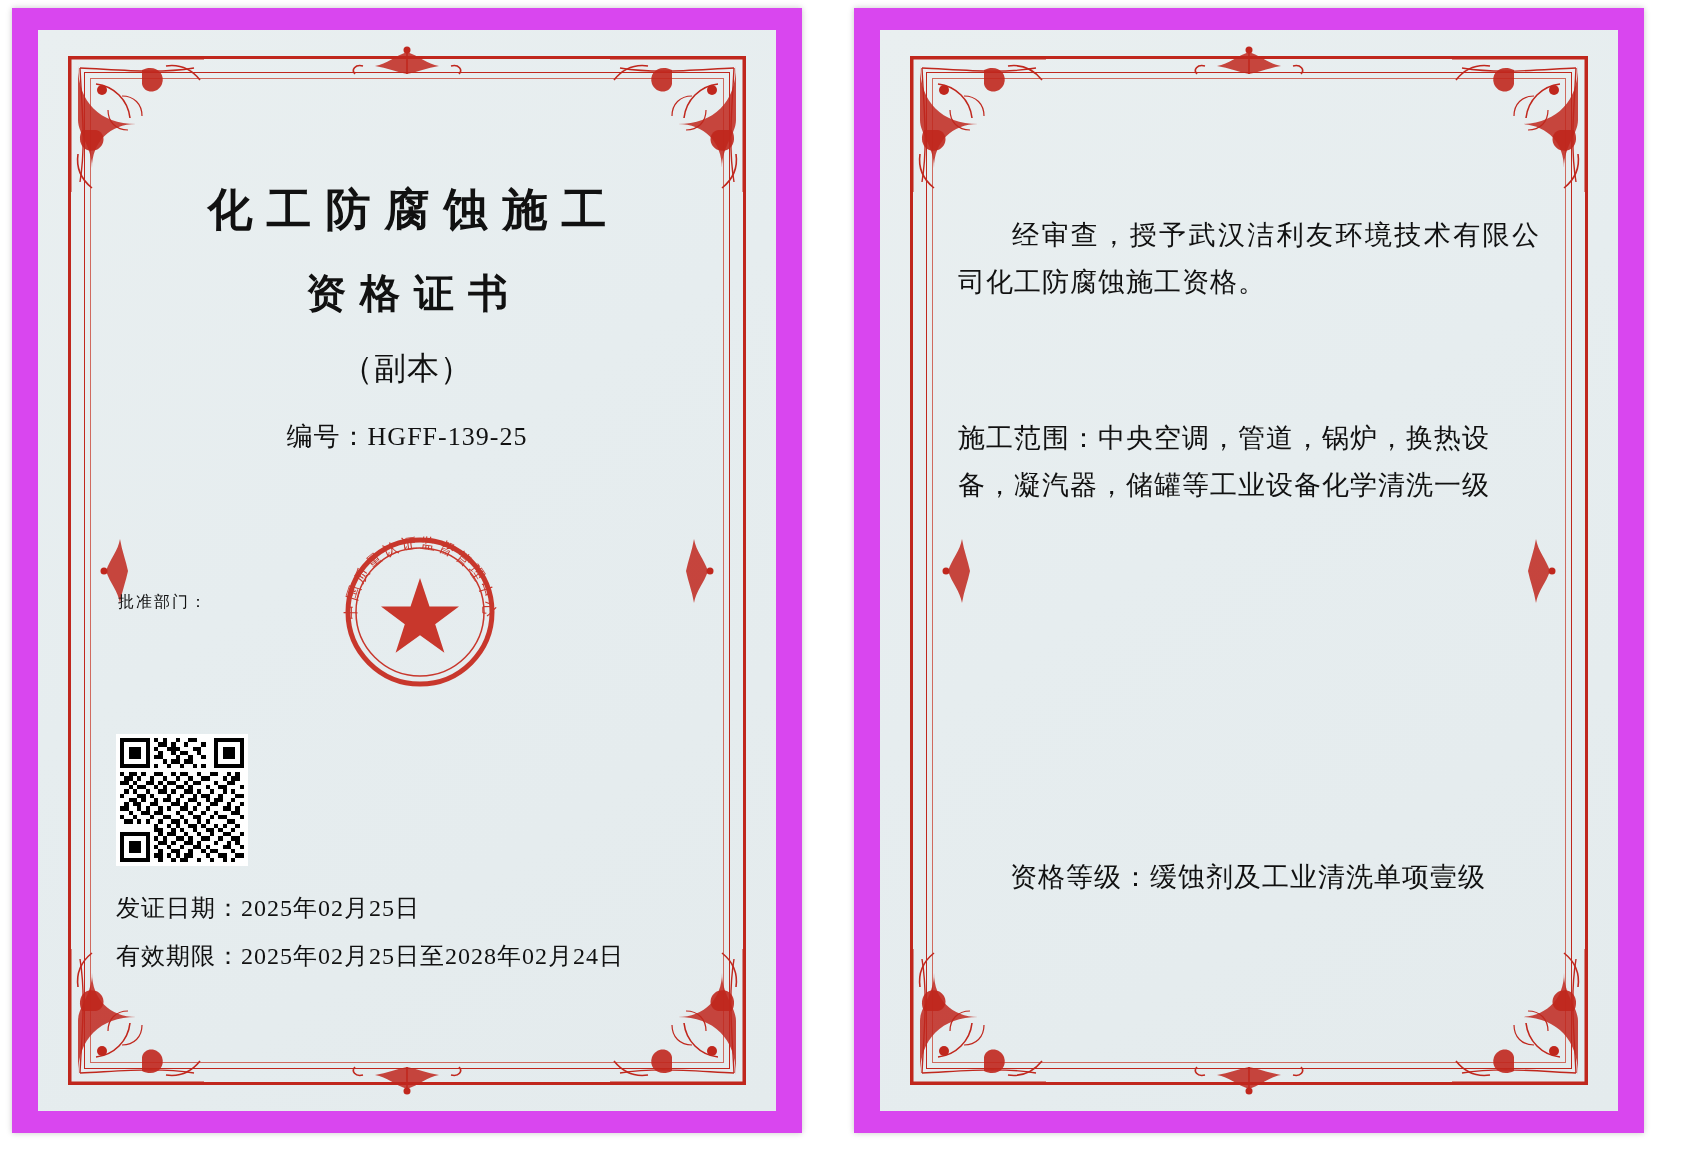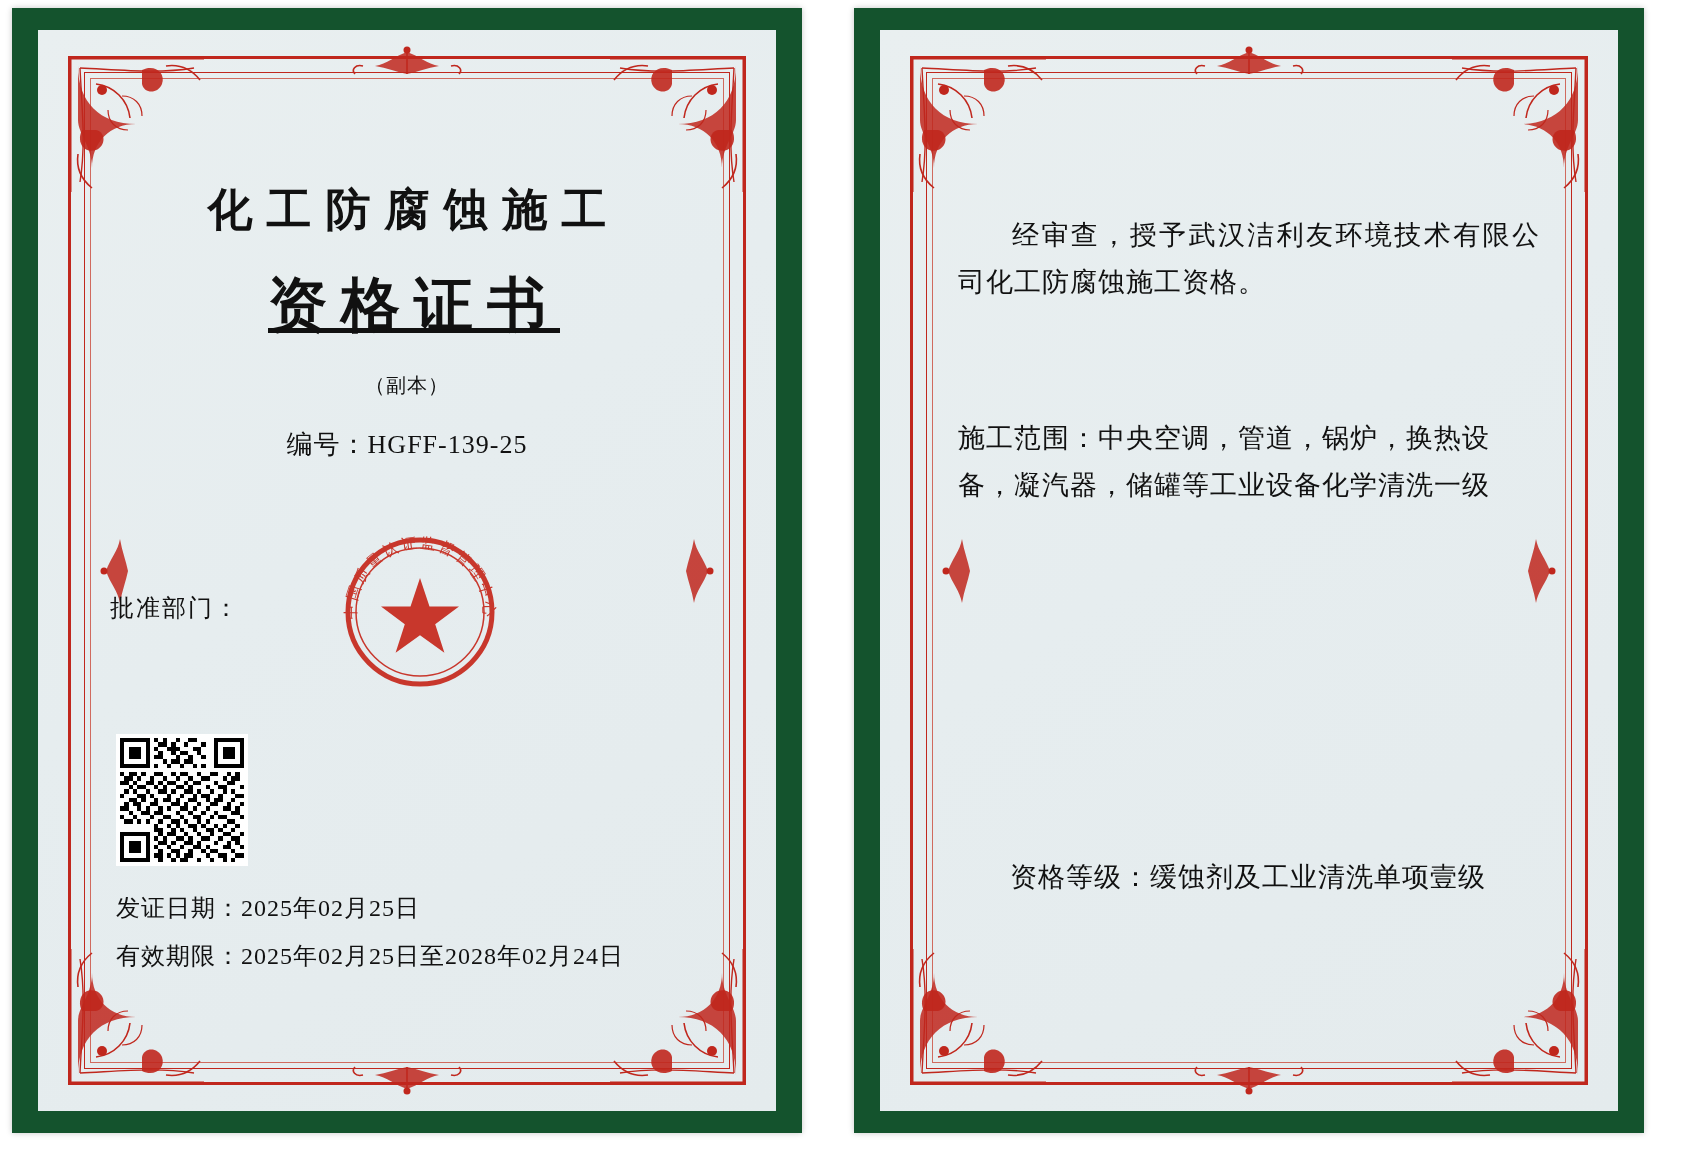--- a/index.html
+++ b/index.html
@@ -20,21 +20,21 @@
     background: #ffffff;
     gap: 42px;
     padding: 0;
     box-sizing: border-box;
   }
   .page {
     position: relative;
     width: 790px;
     height: 1125px;
     margin-top: 8px;
-    background: #14532d;
+    background: #d946ef;
     box-shadow: 0 0 6px rgba(0,0,0,0.22);
     box-sizing: border-box;
   }
   .page.left { margin-left: 12px; }
   .page.right { margin-left: 10px; }
 
   
   .paper {
     position: absolute;
     left: 26px;
@@ -104,46 +104,45 @@
     font-size: 45px;
     letter-spacing: 14px;
     color: #111111;
     font-family: "Liberation Serif", "DejaVu Serif", serif;
     font-weight: 700;
     text-indent: 14px;
   }
   .title-2 {
     margin-top: 26px;
     text-align: center;
-    font-size: 59px;
+    font-size: 40px;
     letter-spacing: 14px;
     color: #111111;
     font-weight: 700;
     text-indent: 14px;
-    text-decoration: underline;
   }
   .subtitle {
     margin-top: 26px;
     text-align: center;
-    font-size: 20px;
+    font-size: 32px;
     color: #111111;
     letter-spacing: 1px;
   }
   .serial {
     margin-top: 28px;
     text-align: center;
     font-size: 26px;
     color: #111111;
     letter-spacing: 1px;
   }
   .approve-row {
     position: absolute;
-    left: 2px;
+    left: 10px;
     top: 498px;
-    font-size: 24px;
+    font-size: 16px;
     color: #111111;
     letter-spacing: 2px;
   }
   .seal {
     position: absolute;
     left: 222px;
     top: 428px;
     width: 180px;
     height: 180px;
   }

